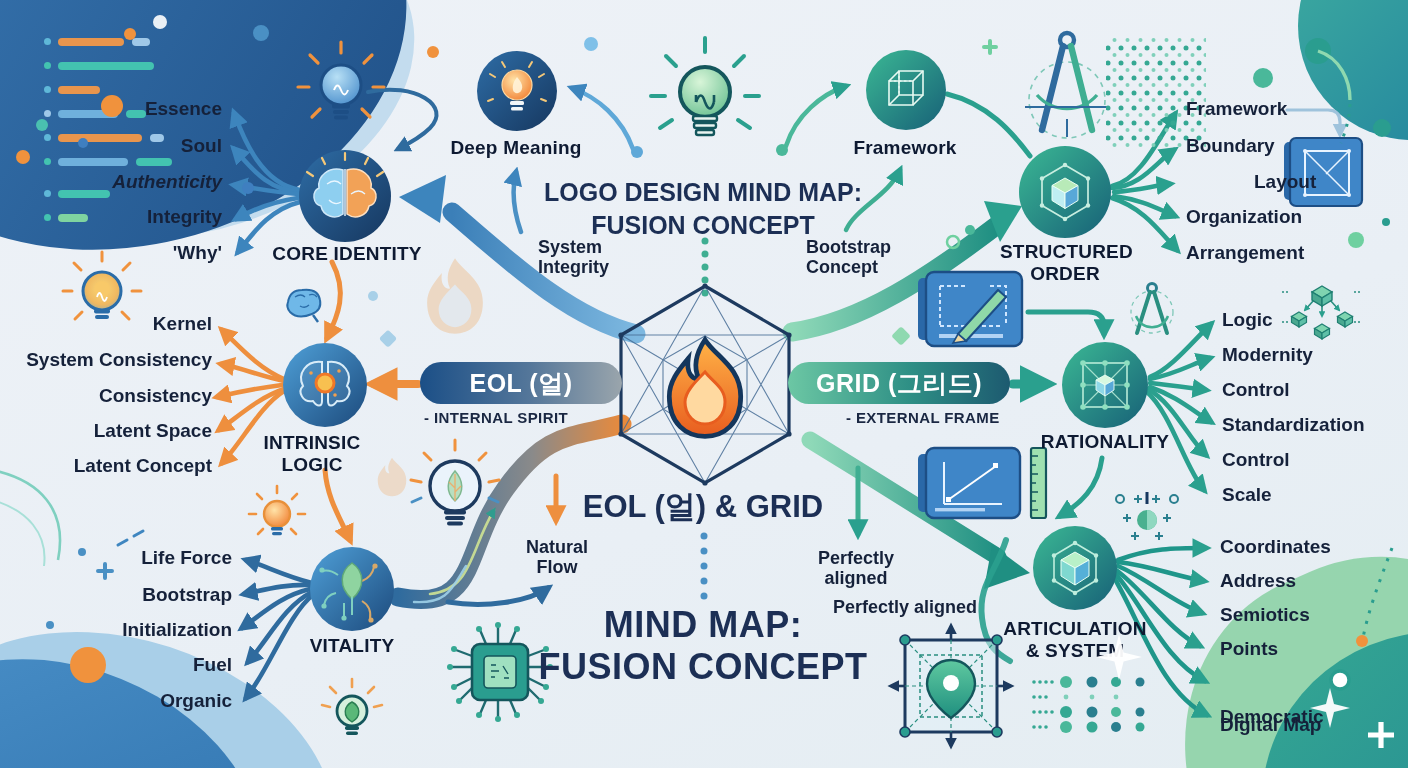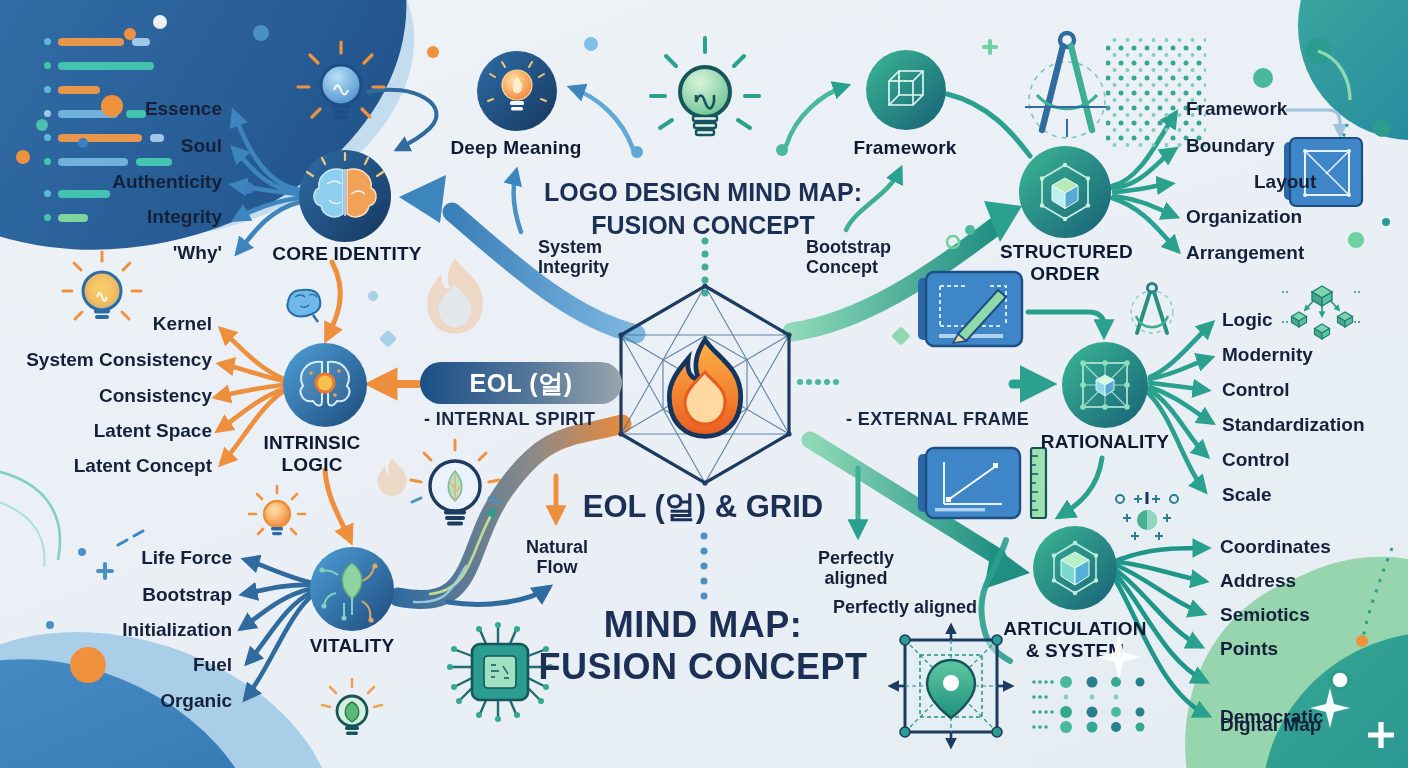--- a/index.html
+++ b/index.html
@@ -8,21 +8,21 @@
   .abs{position:absolute;}
   .blob{position:absolute;border-radius:50%;}
   .lbl{position:absolute;font-weight:700;font-size:19px;color:#15213a;white-space:nowrap;line-height:26px;}
   .lbl.r{text-align:right;}
   .node-label{position:absolute;font-weight:800;font-size:19px;color:#0e1a32;text-align:center;line-height:1.14;letter-spacing:.2px;}
   .note{position:absolute;font-weight:700;font-size:18px;color:#15213a;line-height:1.12;}
   .note.c{text-align:center;}
   .title{position:absolute;font-weight:800;color:#1c2f55;text-align:center;}
   .pill{position:absolute;height:42px;border-radius:21px;color:#ffffff;font-weight:800;font-size:25px;
     display:flex;align-items:center;justify-content:center;letter-spacing:.5px;}
-  .pill-sub{position:absolute;font-weight:800;font-size:18px;color:#1a2742;letter-spacing:.4px;white-space:nowrap;}
+  .pill-sub{position:absolute;font-weight:800;font-size:15px;color:#1a2742;letter-spacing:.4px;white-space:nowrap;}
   .bar{position:absolute;height:8px;border-radius:4px;}
   .dotled{position:absolute;width:7px;height:7px;border-radius:50%;}
   .spark{position:absolute;background:#ffffff;
     clip-path:polygon(50% 0,60% 40%,100% 50%,60% 60%,50% 100%,40% 60%,0 50%,40% 40%);}
   .wplus{position:absolute;background:#ffffff;
     clip-path:polygon(40% 0,60% 0,60% 40%,100% 40%,100% 60%,60% 60%,60% 100%,40% 100%,40% 60%,0 60%,0 40%,40% 40%);}
 </style>
 </head>
 <body>
 
@@ -741,20 +741,23 @@
       <circle cx="1362" cy="641" r="6" fill="#f0923d"></circle>
       <circle cx="1340" cy="680" r="9" fill="#ffffff" stroke="#2a9d8f" stroke-width="3.4"></circle>
     </g>
   </svg>
 
   <div class="pill" style="left:420px;top:362px;width:202px;background:linear-gradient(90deg,#1b4f87,#55779a 55%,#9aa5ac);">
     <span>EOL (얼)</span>
   </div>
   <div class="pill-sub" style="left:424px;top:409px;">- INTERNAL SPIRIT</div>
 
+  <div class="pill" style="left:788px;top:362px;width:222px;background:linear-gradient(90deg,#6cc7a4,#2e8f85 55%,#1d5a70);">
+    <span>GRID (그리드)</span>
+  </div>
   <div class="pill-sub" style="left:846px;top:409px;">- EXTERNAL FRAME</div>
 
   <div class="title" style="left:503px;top:176px;width:400px;font-size:25px;line-height:1.3;">
     <div>LOGO DESIGN MIND MAP:</div>
     <div>FUSION CONCEPT</div>
   </div>
   <div class="title" style="left:543px;top:486px;width:320px;font-size:31px;">EOL (얼) &amp; GRID</div>
   <div class="title" style="left:523px;top:604px;width:360px;font-size:36px;line-height:1.17;letter-spacing:.5px;">
     <div>MIND MAP:</div>
     <div>FUSION CONCEPT</div>
@@ -765,21 +768,21 @@
   <div class="node-label" style="left:845px;top:137px;width:120px;font-weight:700;">Framework</div>
   <div class="node-label" style="left:1000px;top:241px;width:130px;">STRUCTURED ORDER</div>
   <div class="node-label" style="left:252px;top:432px;width:120px;">INTRINSIC LOGIC</div>
   <div class="node-label" style="left:292px;top:635px;width:120px;">VITALITY</div>
   <div class="node-label" style="left:1015px;top:431px;width:180px;">RATIONALITY</div>
   <div class="node-label" style="left:995px;top:618px;width:160px;">ARTICULATION &amp; SYSTEM</div>
 
   <div>
     <div class="lbl r" style="left:2px;top:96px;width:220px;">Essence</div>
     <div class="lbl r" style="left:2px;top:133px;width:220px;">Soul</div>
-    <div class="lbl r" style="left:2px;top:169px;width:220px;">Authenticity</div>
+    <div class="lbl r" style="left:2px;top:169px;width:220px;font-style:italic;">Authenticity</div>
     <div class="lbl r" style="left:2px;top:204px;width:220px;">Integrity</div>
     <div class="lbl r" style="left:2px;top:240px;width:220px;">'Why'</div>
   </div>
 
   <div>
     <div class="lbl r" style="left:-4px;top:311px;width:216px;">Kernel</div>
     <div class="lbl r" style="left:-4px;top:347px;width:216px;">System Consistency</div>
     <div class="lbl r" style="left:-4px;top:383px;width:216px;">Consistency</div>
     <div class="lbl r" style="left:-4px;top:418px;width:216px;">Latent Space</div>
     <div class="lbl r" style="left:-4px;top:453px;width:216px;">Latent Concept</div>

